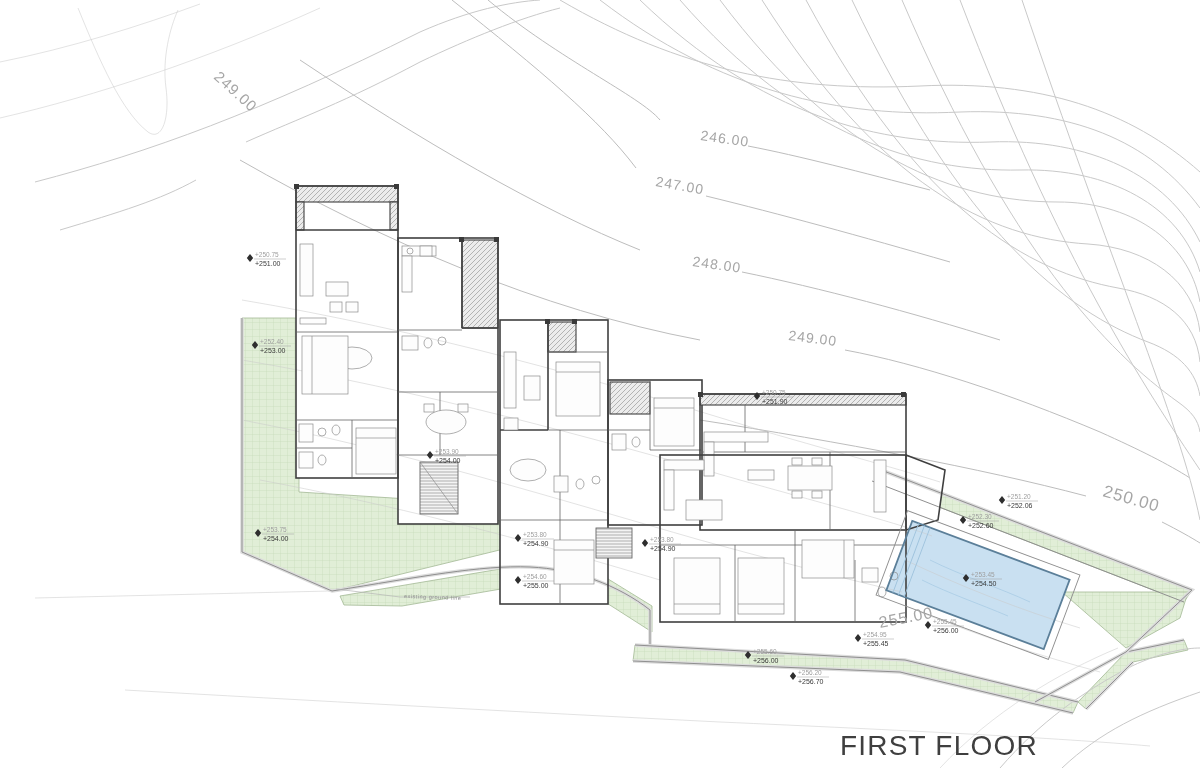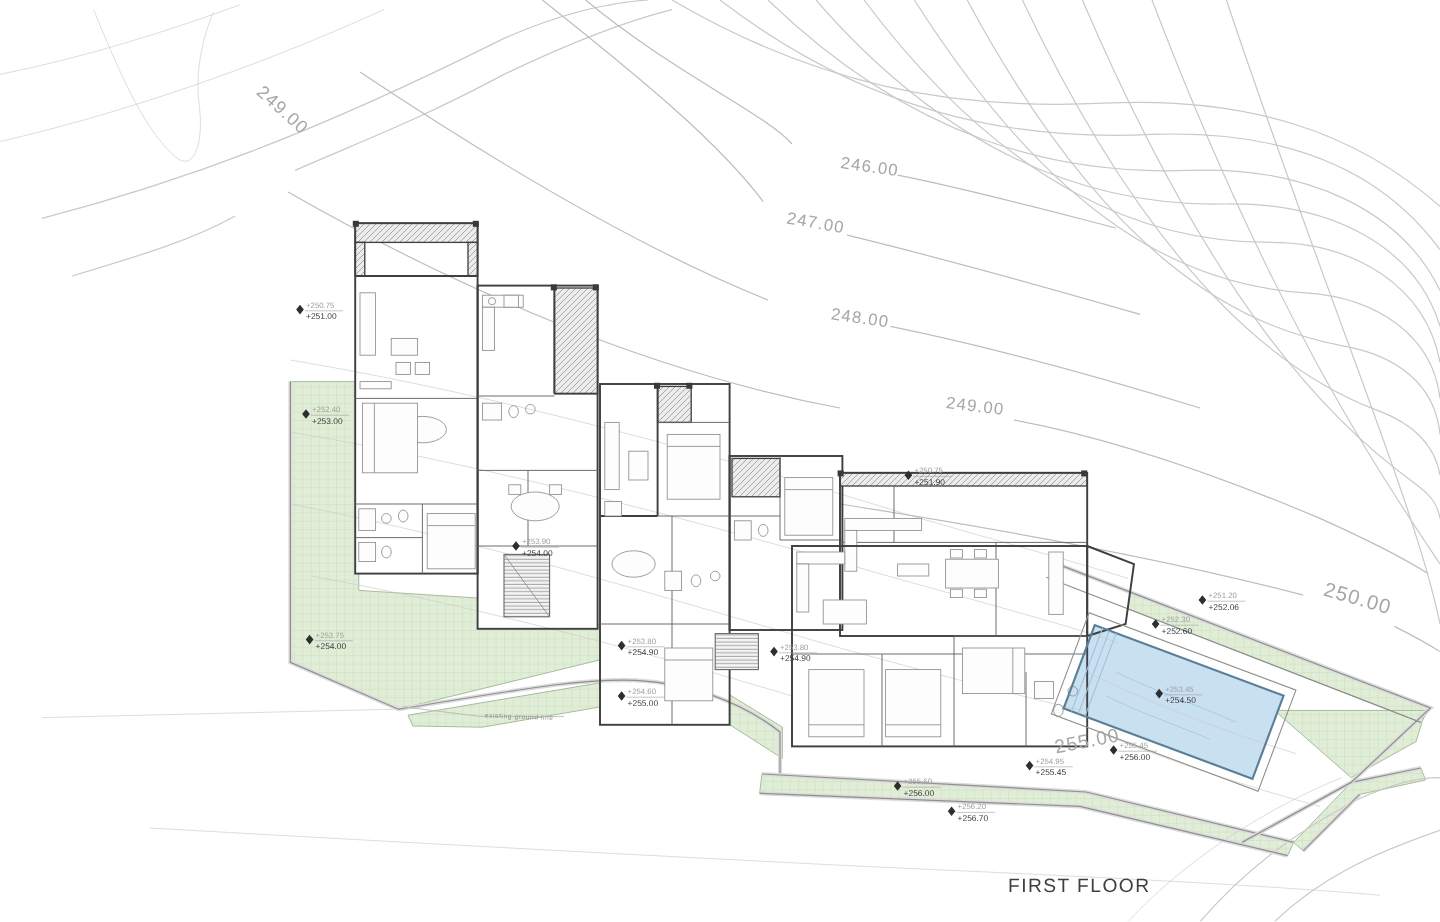--- a/index.html
+++ b/index.html
@@ -34,21 +34,21 @@
   .ripple{fill:none;stroke:#a8cce4;stroke-width:.8;}
   .poolstep{stroke:#9fc3dd;stroke-width:.9;}
   .contour-label{fill:var(--c-label);letter-spacing:1px;}
   .marker-top{fill:var(--c-marker-top);font-size:6.5px;}
   .marker-bot{fill:var(--c-marker-bot);font-size:7px;}
   .marker-line{stroke:var(--c-marker-top);stroke-width:.5;}
   .annot{fill:#8f8f8f;font-size:5.5px;letter-spacing:.5px;}
   .annot-leader{fill:none;stroke:#b5b5b5;stroke-width:.7;}
   .pillar{fill:#3a3a3a;}
   #title{position:absolute;left:840px;top:730px;width:320px;
-         font-size:16px;letter-spacing:1.2px;color:var(--c-title);font-weight:500;}
+         font-size:28px;letter-spacing:1.2px;color:var(--c-title);font-weight:500;}
 </style>
 </head>
 <body>
 
 <div id="sheet">
 <svg id="drawing" width="1200" height="768" viewBox="0 0 1200 768" xmlns="http://www.w3.org/2000/svg">
 
   <defs>
     <pattern id="greenGrid" width="7" height="7" patternUnits="userSpaceOnUse">
       <rect width="7" height="7" fill="var(--c-green)"></rect>

